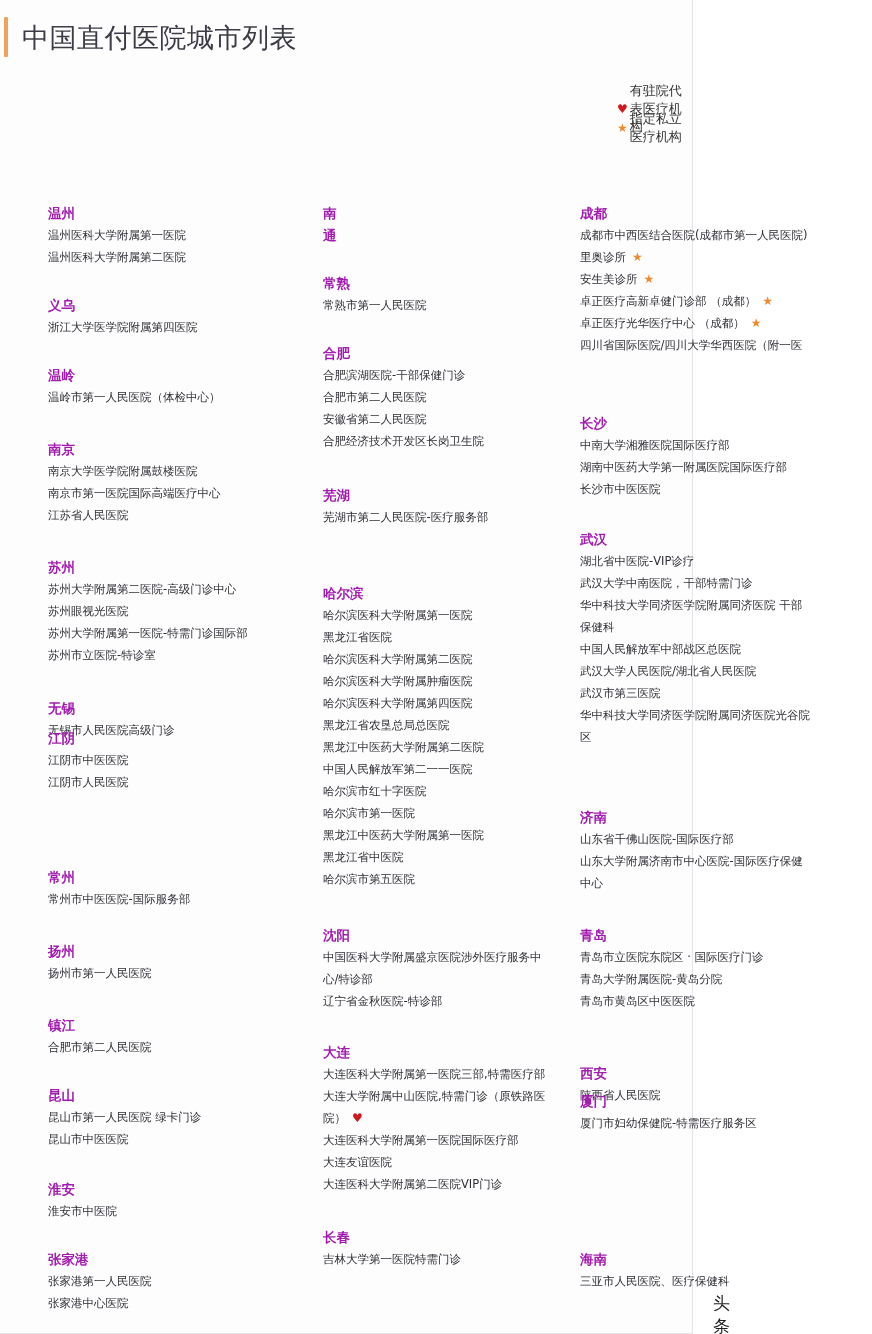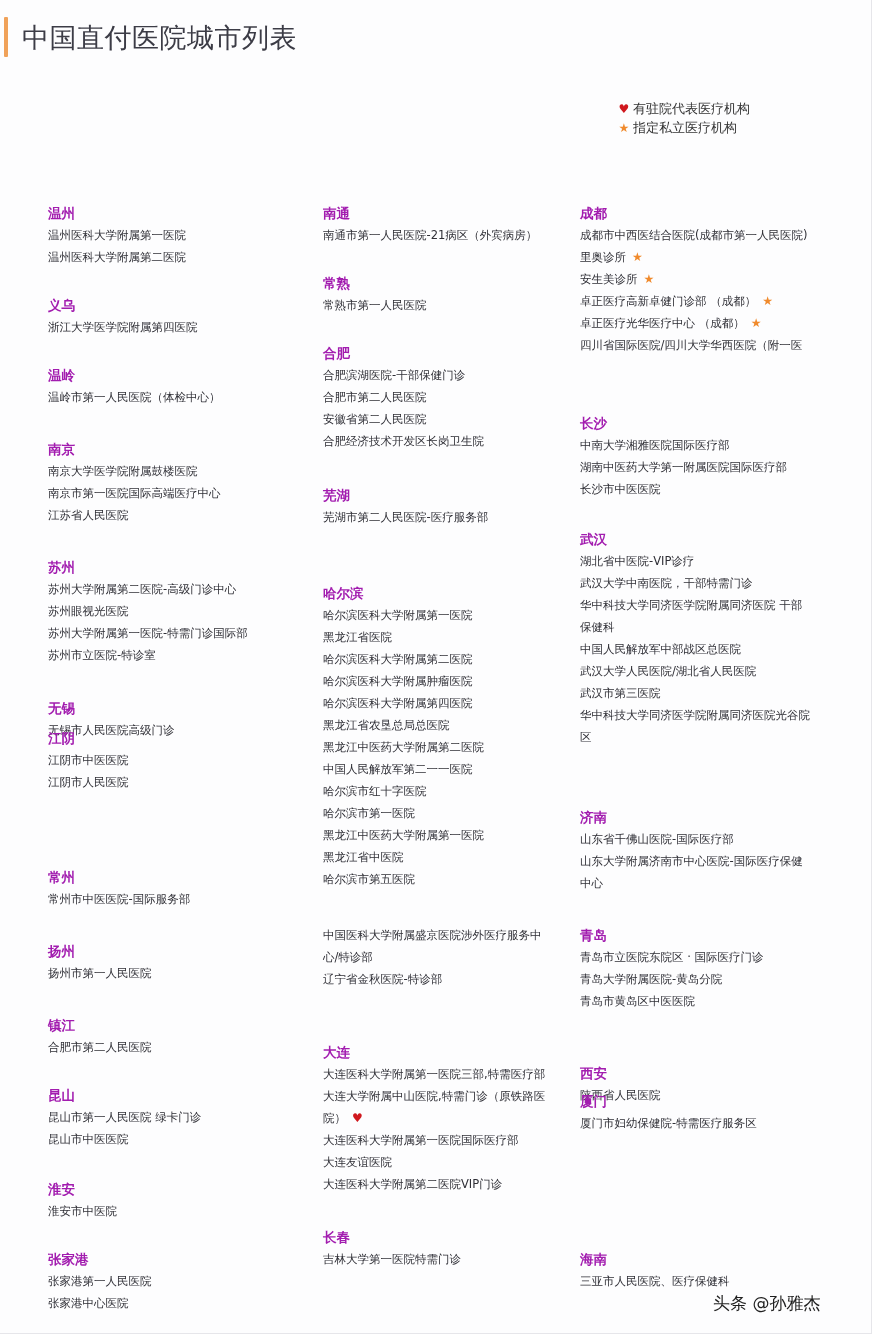--- a/index.html
+++ b/index.html
@@ -1,18 +1,18 @@
 <!DOCTYPE html>
 <html><head>
 <meta charset="utf-8">
 <style>
   * { margin: 0; padding: 0; box-sizing: border-box; }
   html, body { width: 872px; height: 1334px; background: #ffffff; overflow: hidden; }
   body { font-family: "DejaVu Sans", "Liberation Sans", sans-serif; color: #333; position: relative; }
-  .page { position: absolute; left: 0; top: 0; width: 872px; height: 1334px; background: #fdfdfe; border-right: 1px solid #e6e6ea; border-bottom: 1px solid #e6e6ea; }
+  .page { position: absolute; left: 0; top: 0; width: 693px; height: 1334px; background: #fdfdfe; border-right: 1px solid #e6e6ea; border-bottom: 1px solid #e6e6ea; }
   .title-bar { position: absolute; left: 4px; top: 17px; width: 4px; height: 40px; background: #f0a25a; border-radius: 1px; }
   .title { position: absolute; left: 22px; top: 20px; font-size: 27px; color: #3c3c46; letter-spacing: 0.5px; font-weight: normal; }
   .legend { position: absolute; left: 617px; top: 99px; font-size: 13px; color: #333; }
   .legend-row { display: flex; align-items: center; height: 19px; }
   .legend-row .sym { width: 14px; display: inline-block; text-align: center; margin-right: 2px; }
   .heart { color: #d0181e; font-size: 12px; }
   .star { color: #f08a2c; font-size: 12px; }
   .col { position: absolute; top: 0; }
   .section { position: absolute; }
   .city { font-size: 13.5px; color: #a21caf; font-weight: bold; height: 22px; line-height: 22px; }
@@ -97,21 +97,20 @@
       </div>
       <div class="section" style="top: 1248px;">
         <div class="city">张家港</div>
         <div class="hosp"><span>张家港第一人民医院</span></div>
         <div class="hosp"><span>张家港中心医院</span></div>
       </div>
     </div>
   <div id="col-1" class="col" style="left:323px;">
       <div class="section" style="top: 202px;">
         <div class="city">南通</div>
-        <div class="hosp"><span>南通市第一人民医院-21病区（外宾病房）</span></div>
       </div>
       <div class="section" style="top: 272px;">
         <div class="city">常熟</div>
         <div class="hosp"><span>常熟市第一人民医院</span></div>
       </div>
       <div class="section" style="top: 342px;">
         <div class="city">合肥</div>
         <div class="hosp"><span>合肥滨湖医院-干部保健门诊</span></div>
         <div class="hosp"><span>合肥市第二人民医院</span></div>
         <div class="hosp"><span>安徽省第二人民医院</span></div>
@@ -131,20 +130,21 @@
         <div class="hosp"><span>黑龙江省农垦总局总医院</span></div>
         <div class="hosp"><span>黑龙江中医药大学附属第二医院</span></div>
         <div class="hosp"><span>中国人民解放军第二一一医院</span></div>
         <div class="hosp"><span>哈尔滨市红十字医院</span></div>
         <div class="hosp"><span>哈尔滨市第一医院</span></div>
         <div class="hosp"><span>黑龙江中医药大学附属第一医院</span></div>
         <div class="hosp"><span>黑龙江省中医院</span></div>
         <div class="hosp"><span>哈尔滨市第五医院</span></div>
       </div>
       <div class="section" style="top: 924px;">
+        <div class="city">沈阳</div>
         <div class="hosp"><span>中国医科大学附属盛京医院涉外医疗服务中</span></div>
         <div class="hosp"><span>心/特诊部</span></div>
         <div class="hosp"><span>辽宁省金秋医院-特诊部</span></div>
       </div>
       <div class="section" style="top: 1041px;">
         <div class="city">大连</div>
         <div class="hosp"><span>大连医科大学附属第一医院三部,特需医疗部</span></div>
         <div class="hosp"><span>大连大学附属中山医院,特需门诊（原铁路医</span></div>
         <div class="hosp"><span>院）</span><span class="mark heart">♥</span></div>
         <div class="hosp"><span>大连医科大学附属第一医院国际医疗部</span></div>

